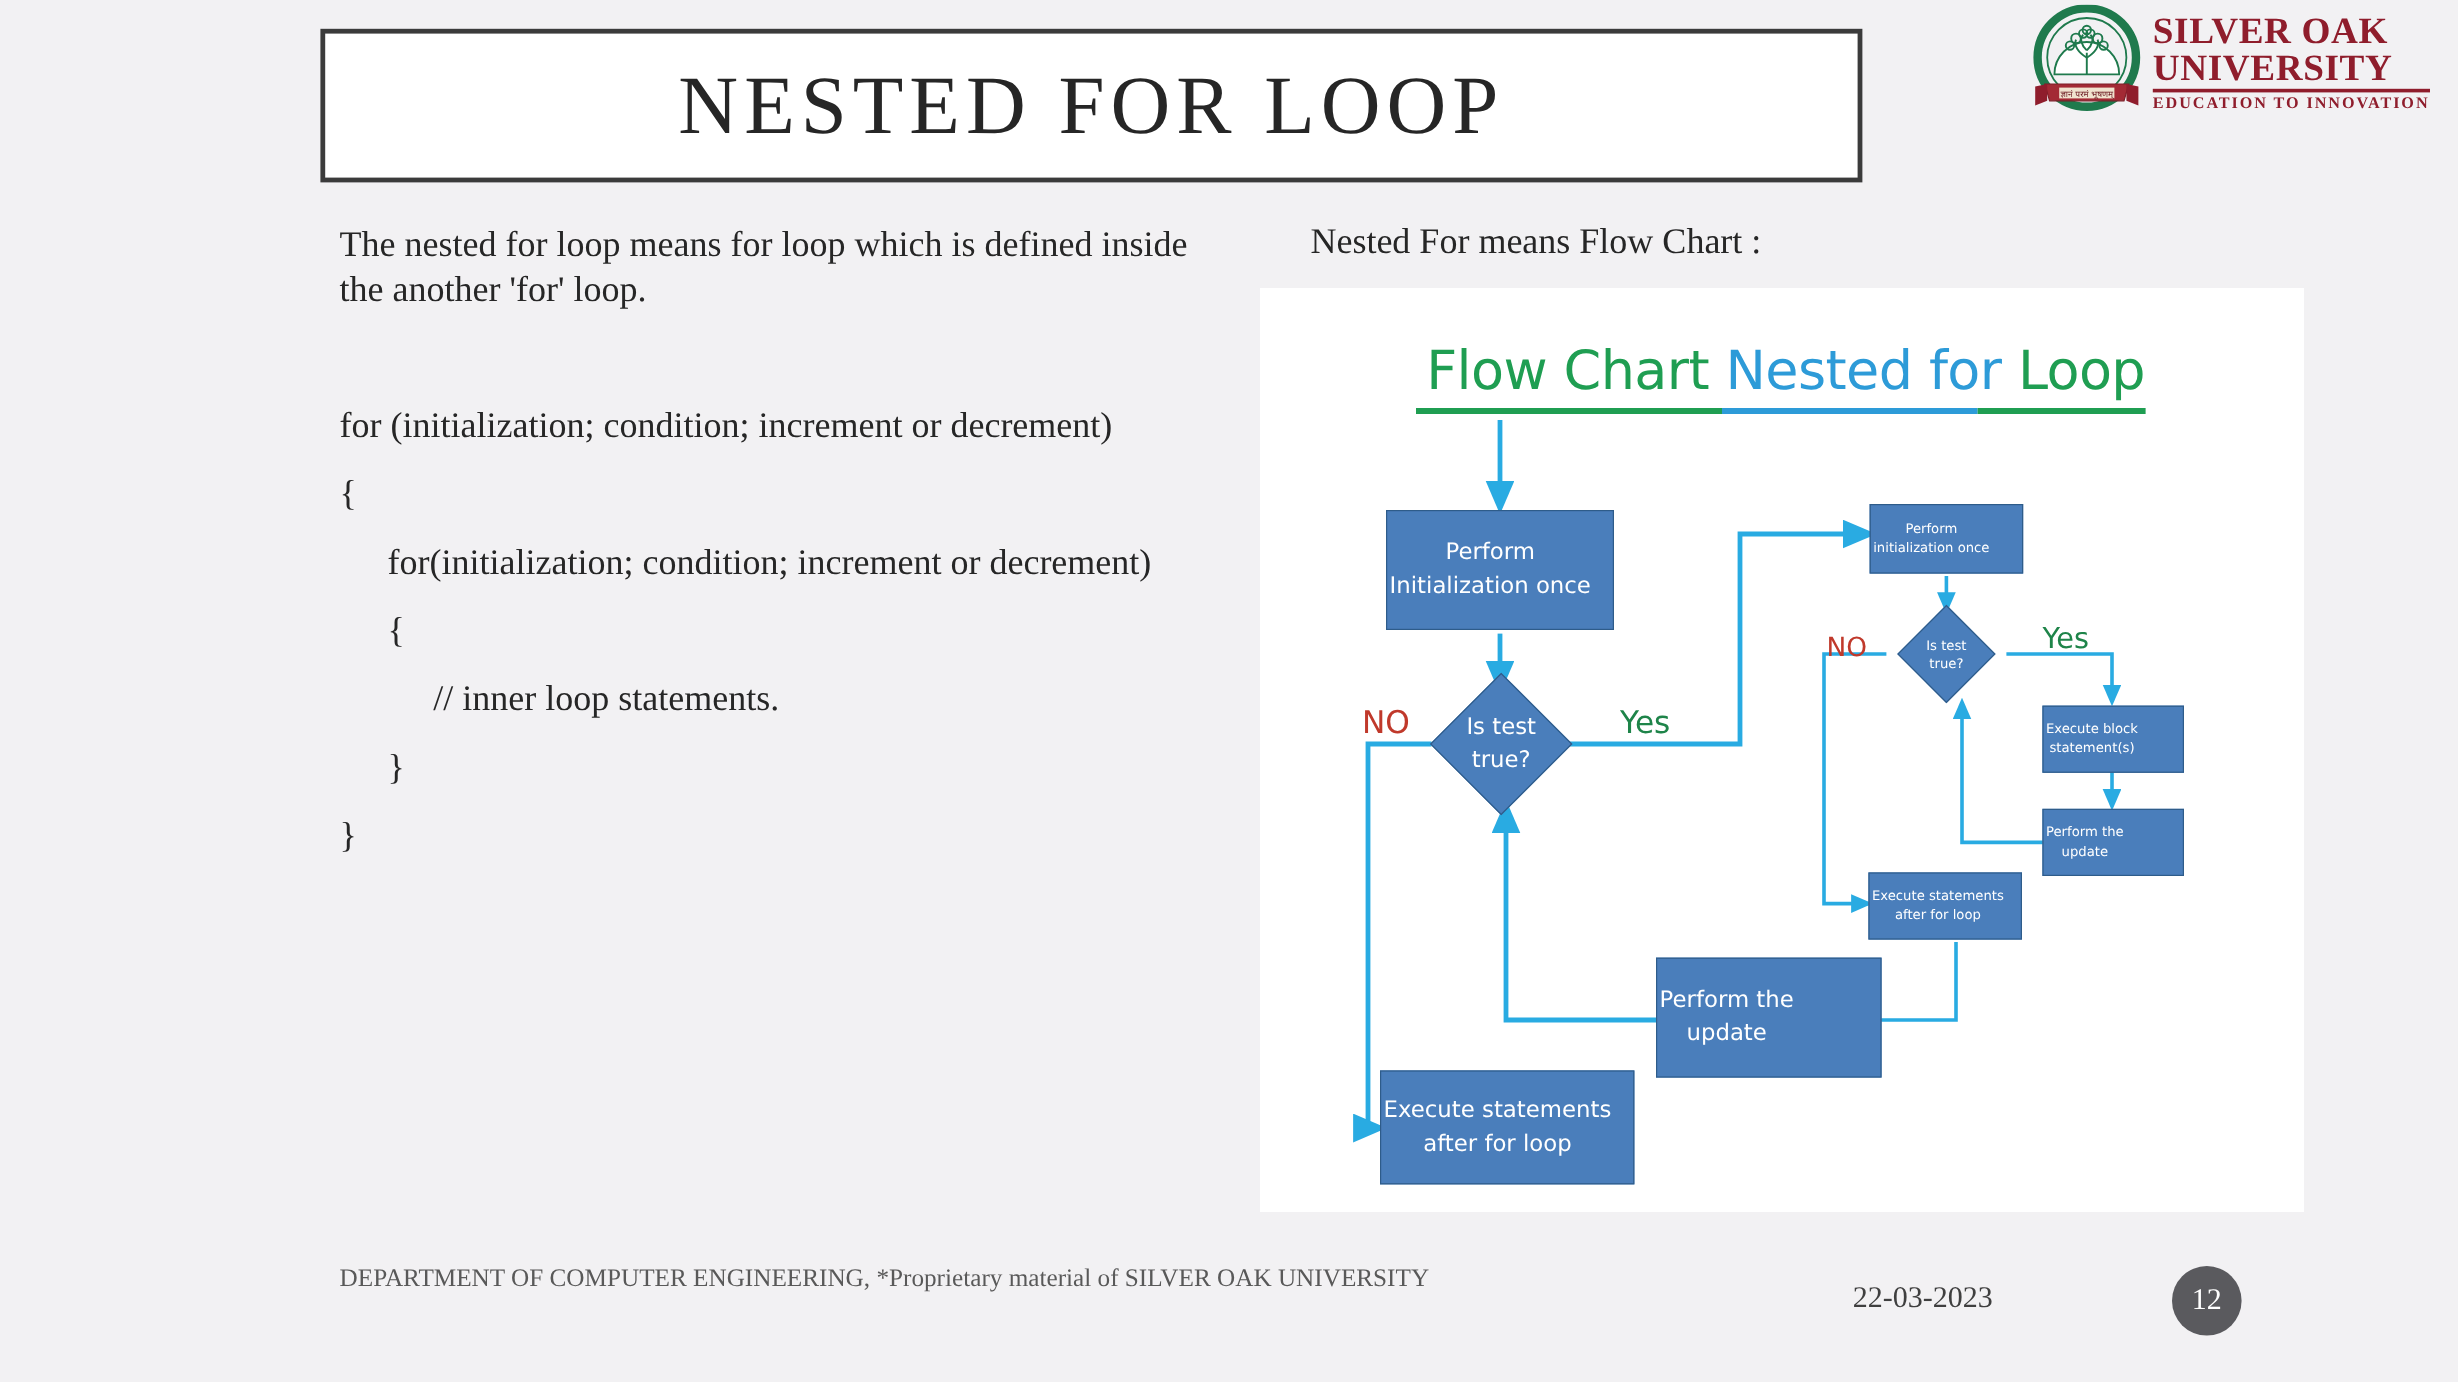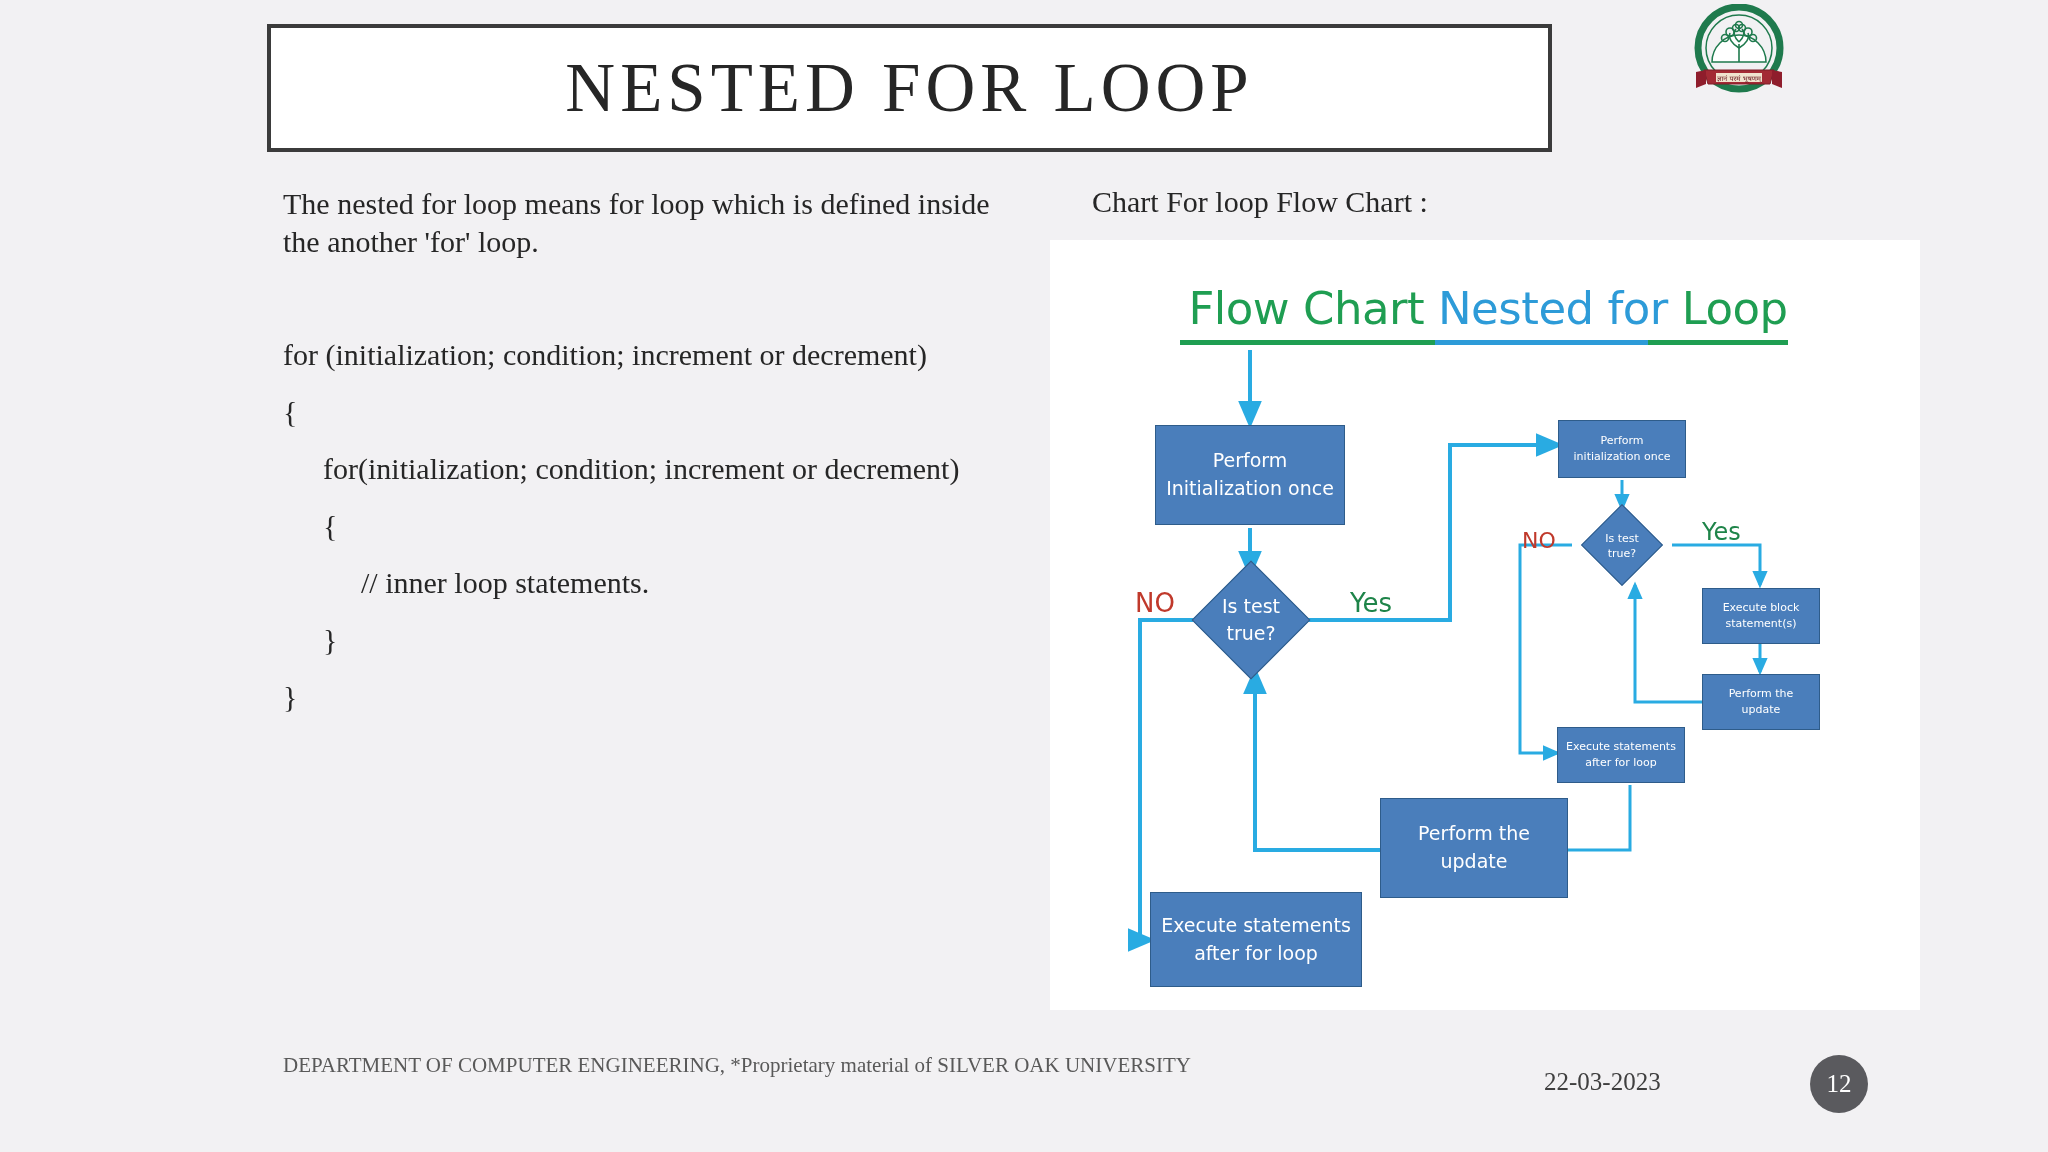--- a/index.html
+++ b/index.html
@@ -149,21 +149,20 @@
 
   
   .node {
     position: absolute;
     background: #4a7ebb;
     border: 1.5px solid #2e5c8a;
     color: #ffffff;
     font-family: "DejaVu Sans", sans-serif;
     display: flex;
     align-items: center;
-    justify-content: center;
     text-align: center;
     line-height: 1.45;
     box-sizing: border-box;
     padding: 2px;
   }
   .node.big { font-size: 19px; }
   .node.small { font-size: 11px; }
 
   .diamond {
     position: absolute;
@@ -263,20 +262,26 @@
         <circle cx="63" cy="34" r="3.5"></circle>
         <circle cx="49" cy="21" r="3.5"></circle>
       </g>
       <path d="M14 66 L84 66 L80 80 L18 80 Z" fill="#a32a35" stroke="#7d1f28" stroke-width="1"></path>
       <path d="M6 68 L16 66 L16 80 L6 84 Z" fill="#8f1d2c"></path>
       <path d="M92 68 L82 66 L82 80 L92 84 Z" fill="#8f1d2c"></path>
       <rect x="26" y="69" width="46" height="9" fill="#f0e3cf"></rect>
       <text x="49" y="76.5" font-family="DejaVu Sans, sans-serif" font-size="7" fill="#6b1a22" text-anchor="middle">ज्ञानं परमं भूषणम्</text>
     </svg>
   </div>
+  <div class="logo-words">
+    <div class="logo-line1">SILVER OAK</div>
+    <div class="logo-line2">UNIVERSITY</div>
+    <div class="logo-rule"></div>
+    <div class="logo-tag">EDUCATION TO INNOVATION</div>
+  </div>
 </div>
 
 <div class="title-box">
   <div class="title-text">NESTED FOR LOOP</div>
 </div>
 
 <div class="left-col">
   <p class="para">The nested for loop means for loop which is defined inside the another 'for' loop.</p>
   <div class="spacer"></div>
   <div id="code-block">
@@ -284,21 +289,21 @@
       <p class="code-line ind-0">{</p>
       <p class="code-line ind-1">for(initialization; condition; increment or decrement)</p>
       <p class="code-line ind-1">{</p>
       <p class="code-line ind-2">// inner loop statements.</p>
       <p class="code-line ind-1">}</p>
       <p class="code-line ind-0">}</p>
     </div>
 </div>
 
 <div class="right-col">
-  <p class="right-label">Chart For loop Flow Chart :</p>
+  <p class="right-label">Nested For means Flow Chart :</p>
 </div>
 
 <div class="fc-panel">
   <div class="fc-inner">
 
     <div class="fc-title">
       <span class="g">Flow Chart </span><span class="b">Nested for </span><span class="g">Loop</span>
     </div>
     <div class="fc-rule">
       <div class="seg-g" style="width:42%"></div>

